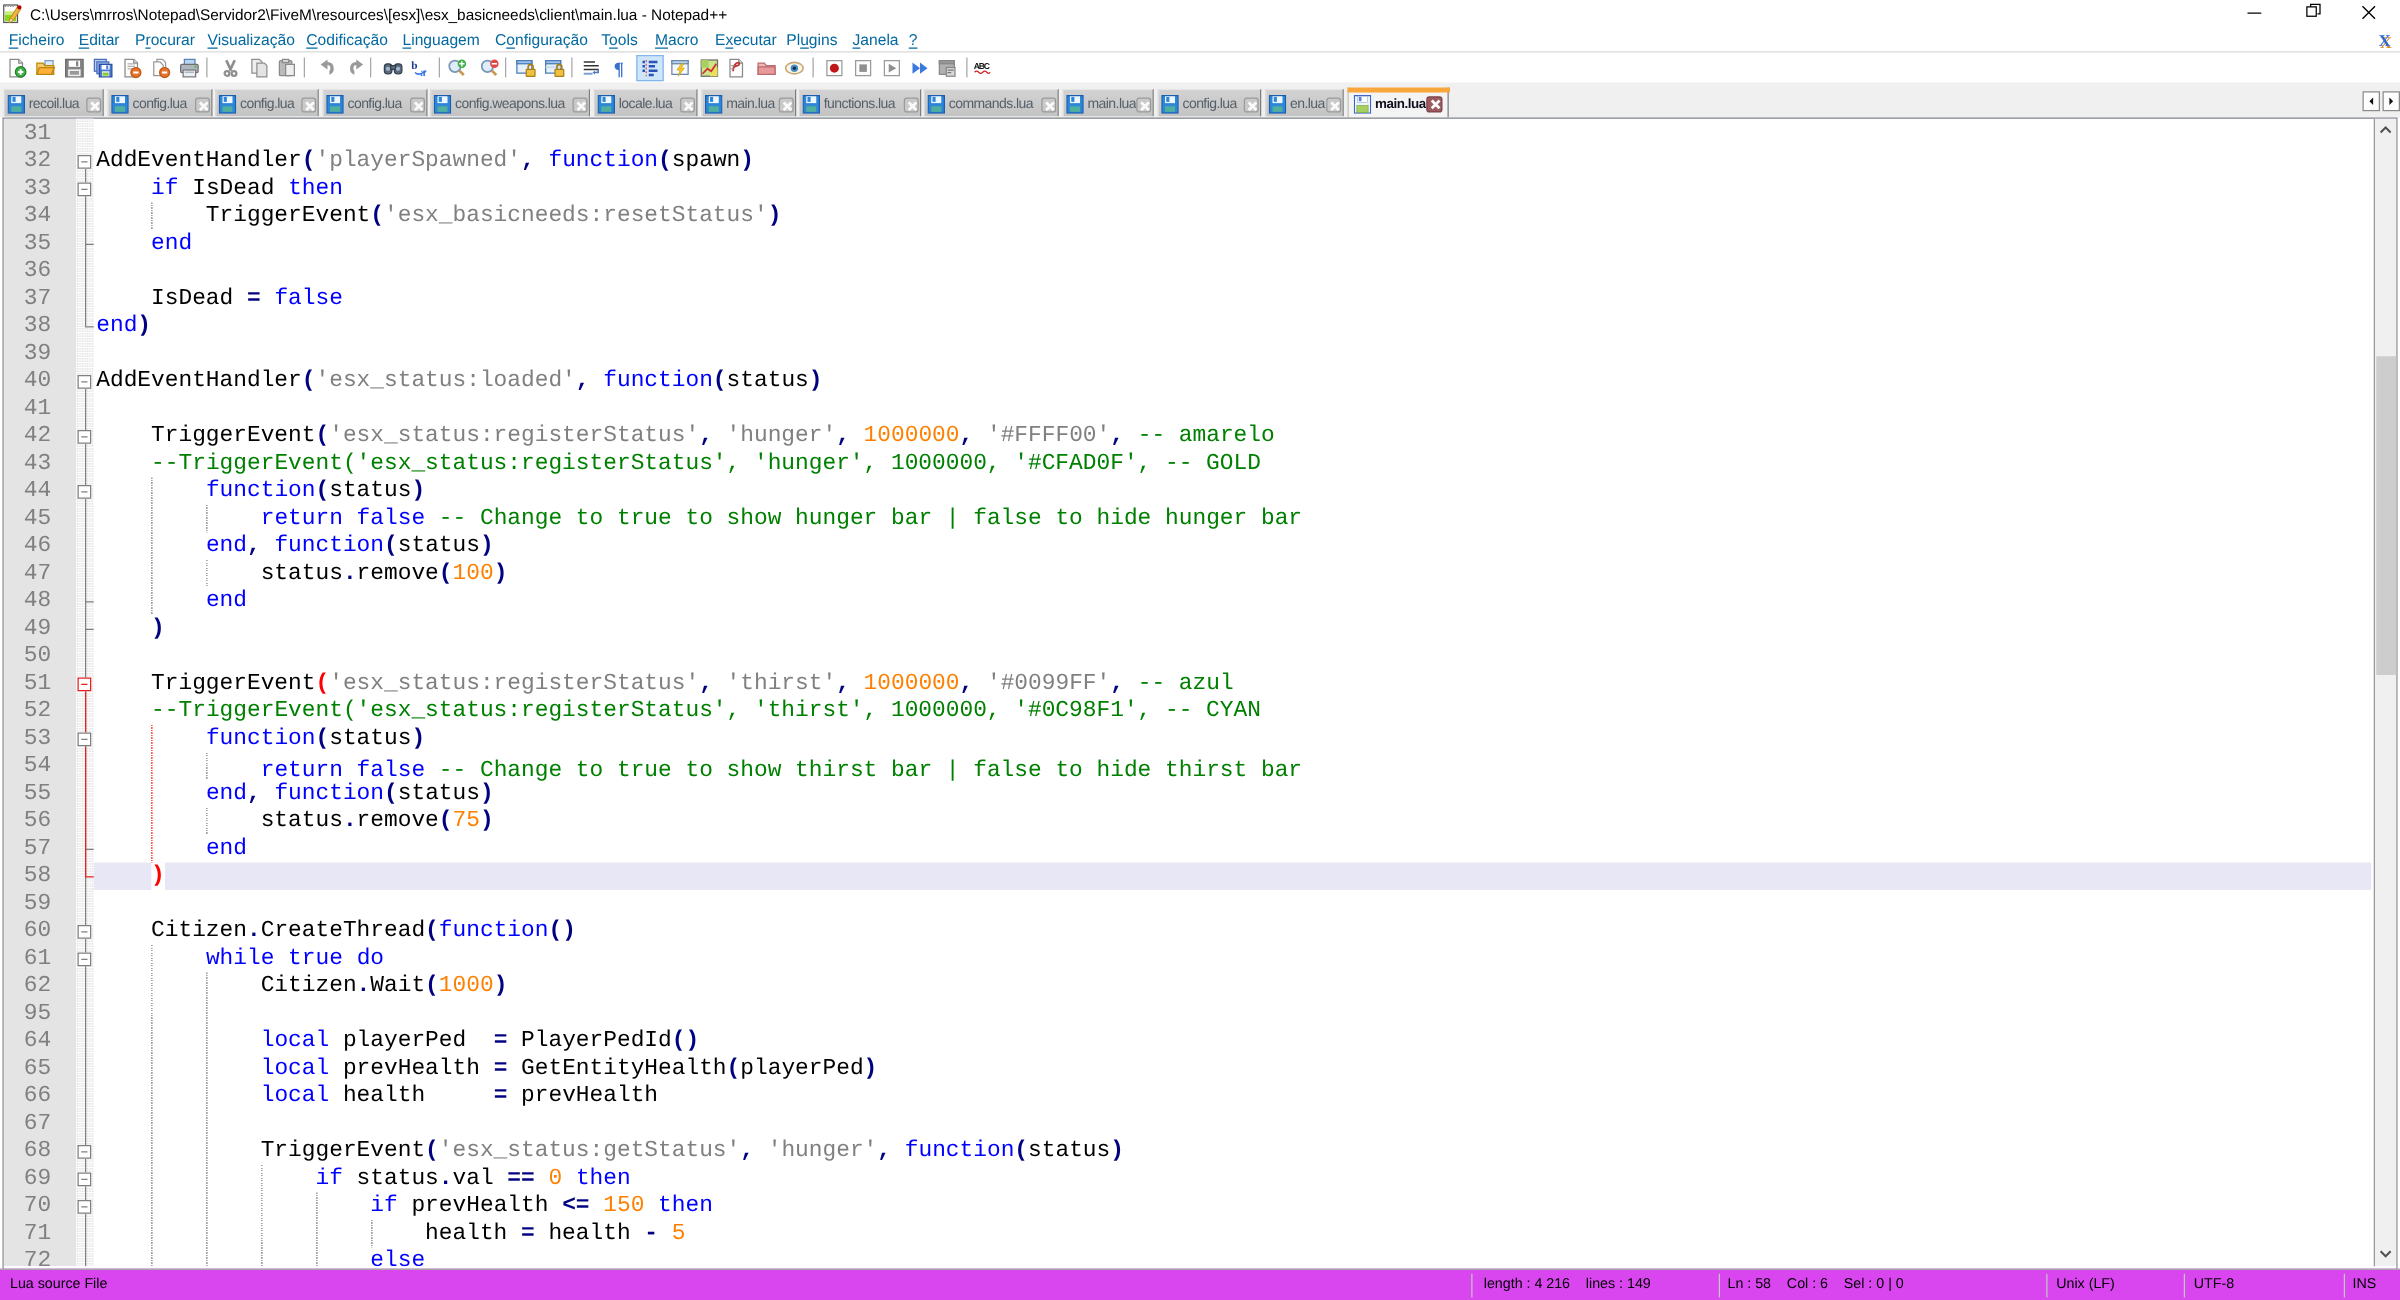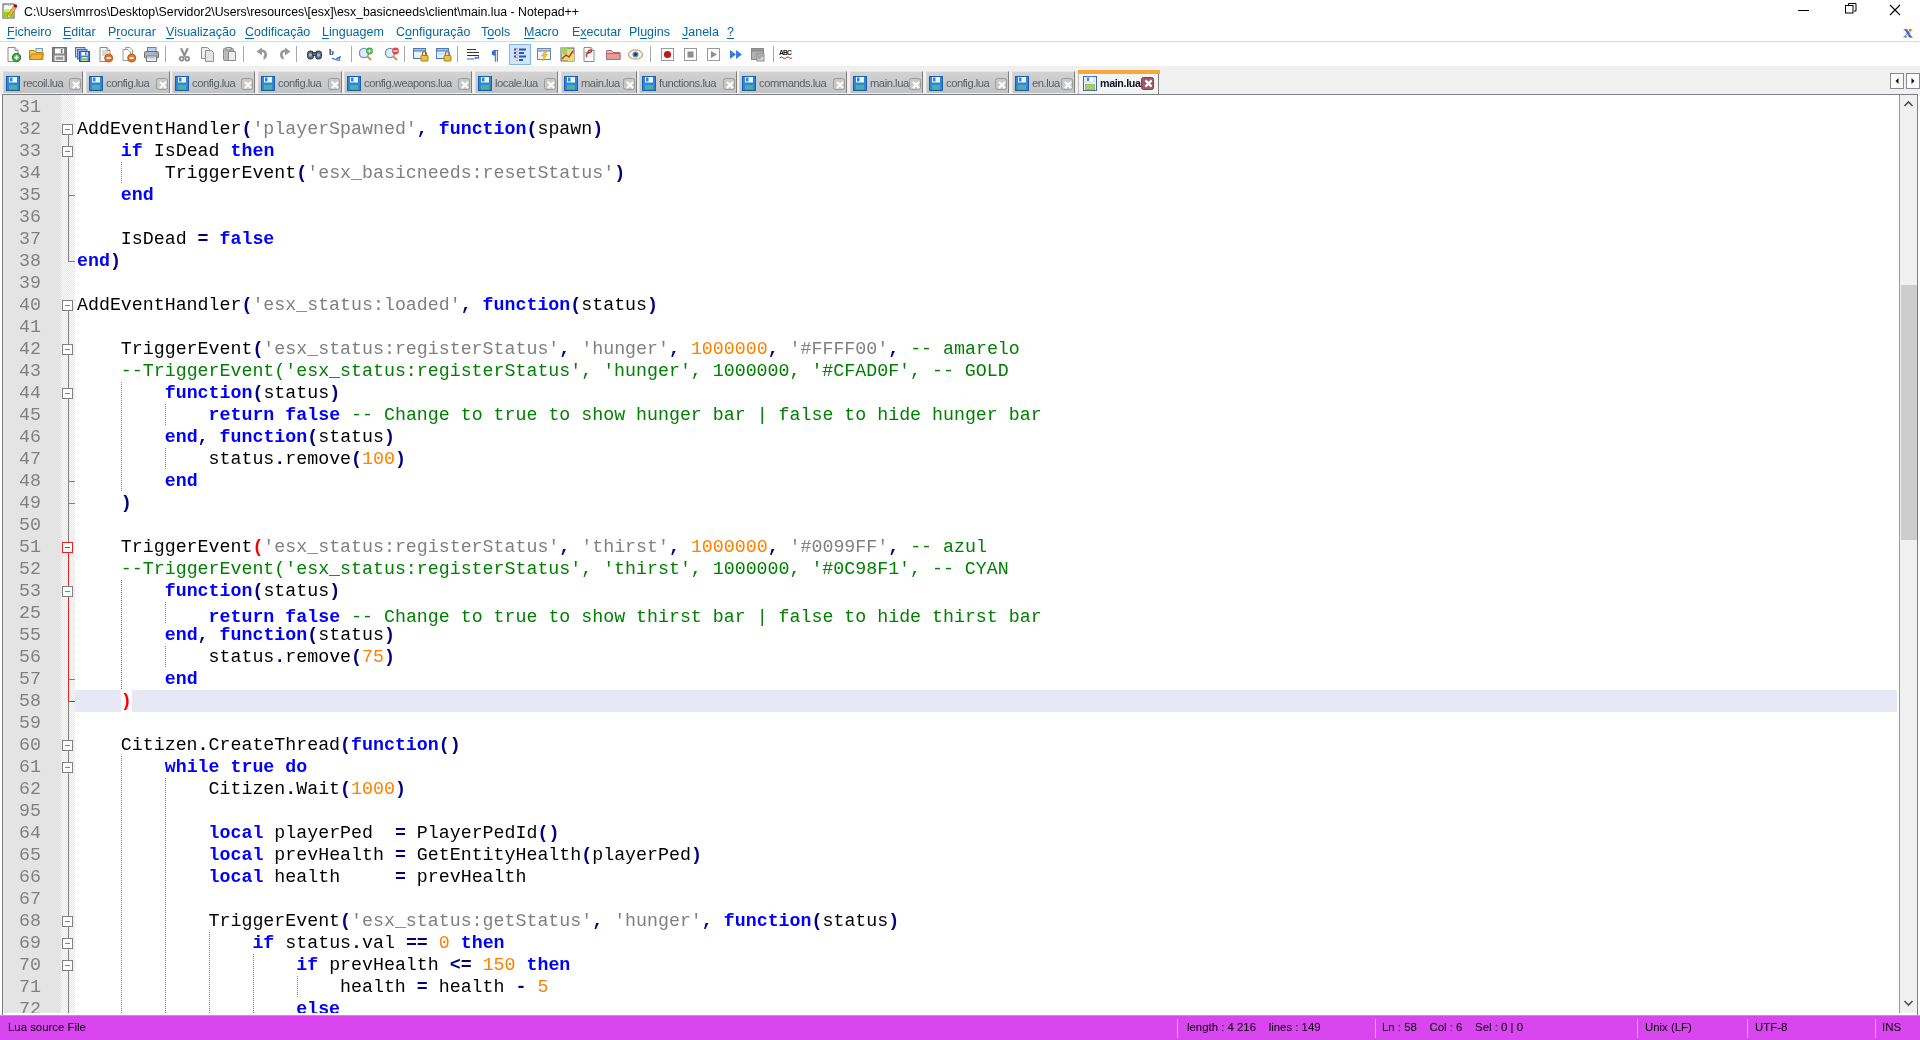--- a/index.html
+++ b/index.html
@@ -1,20 +1,20 @@
 <!DOCTYPE html>
 <html><head><meta charset="utf-8"><style>
 html,body{margin:0;padding:0;width:1920px;height:1040px;overflow:hidden;background:#fff}
 *{box-sizing:border-box}
 body{font-family:"Liberation Sans",sans-serif;position:relative;-webkit-font-smoothing:antialiased}
 .a{position:absolute}
 .cl{position:absolute;left:77px;height:22px;line-height:22px;white-space:pre;
     font-family:"Liberation Mono",monospace;font-size:18.28px;letter-spacing:0px;color:#000}
 .cl i{font-style:normal}
-i.k{color:#0000ff;font-weight:bold}
+i.k{color:#0000ff;font-weight:normal}
 i.o{color:#000080;font-weight:bold}
 i.s{color:#808080}
 i.n{color:#ff8000}
 i.c{color:#008000}
 i.r{color:#ff0000;font-weight:bold}
 .num{position:absolute;left:0;width:41px;text-align:right;height:22px;line-height:22px;
      font-family:"Liberation Mono",monospace;font-size:18.28px;color:#808080}
 .guide{position:absolute;width:1px;background-image:repeating-linear-gradient(to bottom,#828282 0,#828282 1px,transparent 1px,transparent 2px)}
 .rguide{position:absolute;width:1px;background-image:repeating-linear-gradient(to bottom,#ff2020 0,#ff2020 1px,transparent 1px,transparent 2px)}
 .fbox{position:absolute;width:11px;height:11px;background:#fff;border:1px solid #808080}
@@ -36,21 +36,21 @@
 </style></head><body>
 <svg class="a" style="left:2px;top:3px" width="16" height="16" viewBox="0 0 16 16">
 <rect x="1" y="1" width="11" height="14" fill="#fff" stroke="#555" stroke-width="1"></rect>
 <rect x="2" y="8" width="9" height="6" fill="#8ed60e"></rect>
 <rect x="2" y="6" width="9" height="3" fill="#c9ee7a"></rect>
 <path d="M2 2h8" stroke="#888" stroke-dasharray="1 1"></path>
 <path d="M12.2 2 L14.6 4.4 L8.6 13.4 L5.2 15.2 L6.2 11.4z" fill="#f2b23c" stroke="#a87818" stroke-width="0.6"></path>
 <path d="M6.2 11.4 L8.6 13.4 L5.2 15.2z" fill="#f7e3bd" stroke="#a87818" stroke-width="0.4"></path>
 <circle cx="13.5" cy="2.9" r="1.7" fill="#b40000"></circle>
 </svg>
-<div class="a" style="left:24px;top:4.5px;font-size:12.3px;color:#000">C:\Users\mrros\Desktop\Servidor2\Users\resources\[esx]\esx_basicneeds\client\main.lua - Notepad++</div>
+<div class="a" style="left:24px;top:4.5px;font-size:12.3px;color:#000">C:\Users\mrros\Notepad\Servidor2\FiveM\resources\[esx]\esx_basicneeds\client\main.lua - Notepad++</div>
 <svg class="a" style="left:1790px;top:0px" width="130" height="20" viewBox="0 0 130 20">
 <path d="M8 10.5h11" stroke="#000" stroke-width="1"></path>
 <path d="M58.5 5.5v-2h7.5v7.5h-2" fill="none" stroke="#000"></path>
 <rect x="55.5" y="5.5" width="7.5" height="7.5" fill="#fff" stroke="#000"></rect>
 <path d="M100 5l10 10M110 5l-10 10" stroke="#000" stroke-width="1.1"></path>
 </svg>
 <div class="menuitem" style="left:7px"><u>F</u>icheiro</div>
 <div class="menuitem" style="left:63px"><u>E</u>ditar</div>
 <div class="menuitem" style="left:108px">P<u>r</u>ocurar</div>
 <div class="menuitem" style="left:166px"><u>V</u>isualização</div>
@@ -525,21 +525,21 @@
 <div class="cl" style="top:470px">        <i class="k">end</i></div>
 <div class="num" style="top:492px">49</div>
 <div class="cl" style="top:492px">    <i class="o">)</i></div>
 <div class="num" style="top:514px">50</div>
 <div class="num" style="top:536px">51</div>
 <div class="cl" style="top:536px">    TriggerEvent<i class="r">(</i><i class="s">'esx_status:registerStatus'</i><i class="o">,</i> <i class="s">'thirst'</i><i class="o">,</i> <i class="n">1000000</i><i class="o">,</i> <i class="s">'#0099FF'</i><i class="o">,</i> <i class="c">-- azul</i></div>
 <div class="num" style="top:558px">52</div>
 <div class="cl" style="top:558px">    <i class="c">--TriggerEvent('esx_status:registerStatus', 'thirst', 1000000, '#0C98F1', -- CYAN</i></div>
 <div class="num" style="top:580px">53</div>
 <div class="cl" style="top:580px">        <i class="k">function</i><i class="o">(</i>status<i class="o">)</i></div>
-<div class="num" style="top:602px">25</div>
+<div class="num" style="top:602px">54</div>
 <div class="cl" style="top:606px">            <i class="k">return</i> <i class="k">false</i> <i class="c">-- Change to true to show thirst bar | false to hide thirst bar</i></div>
 <div class="num" style="top:624px">55</div>
 <div class="cl" style="top:624px">        <i class="k">end</i><i class="o">,</i> <i class="k">function</i><i class="o">(</i>status<i class="o">)</i></div>
 <div class="num" style="top:646px">56</div>
 <div class="cl" style="top:646px">            status<i class="o">.</i>remove<i class="o">(</i><i class="n">75</i><i class="o">)</i></div>
 <div class="num" style="top:668px">57</div>
 <div class="cl" style="top:668px">        <i class="k">end</i></div>
 <div class="num" style="top:690px">58</div>
 <div class="cl" style="top:690px">    <i class="r">)</i></div>
 <div class="num" style="top:712px">59</div>

